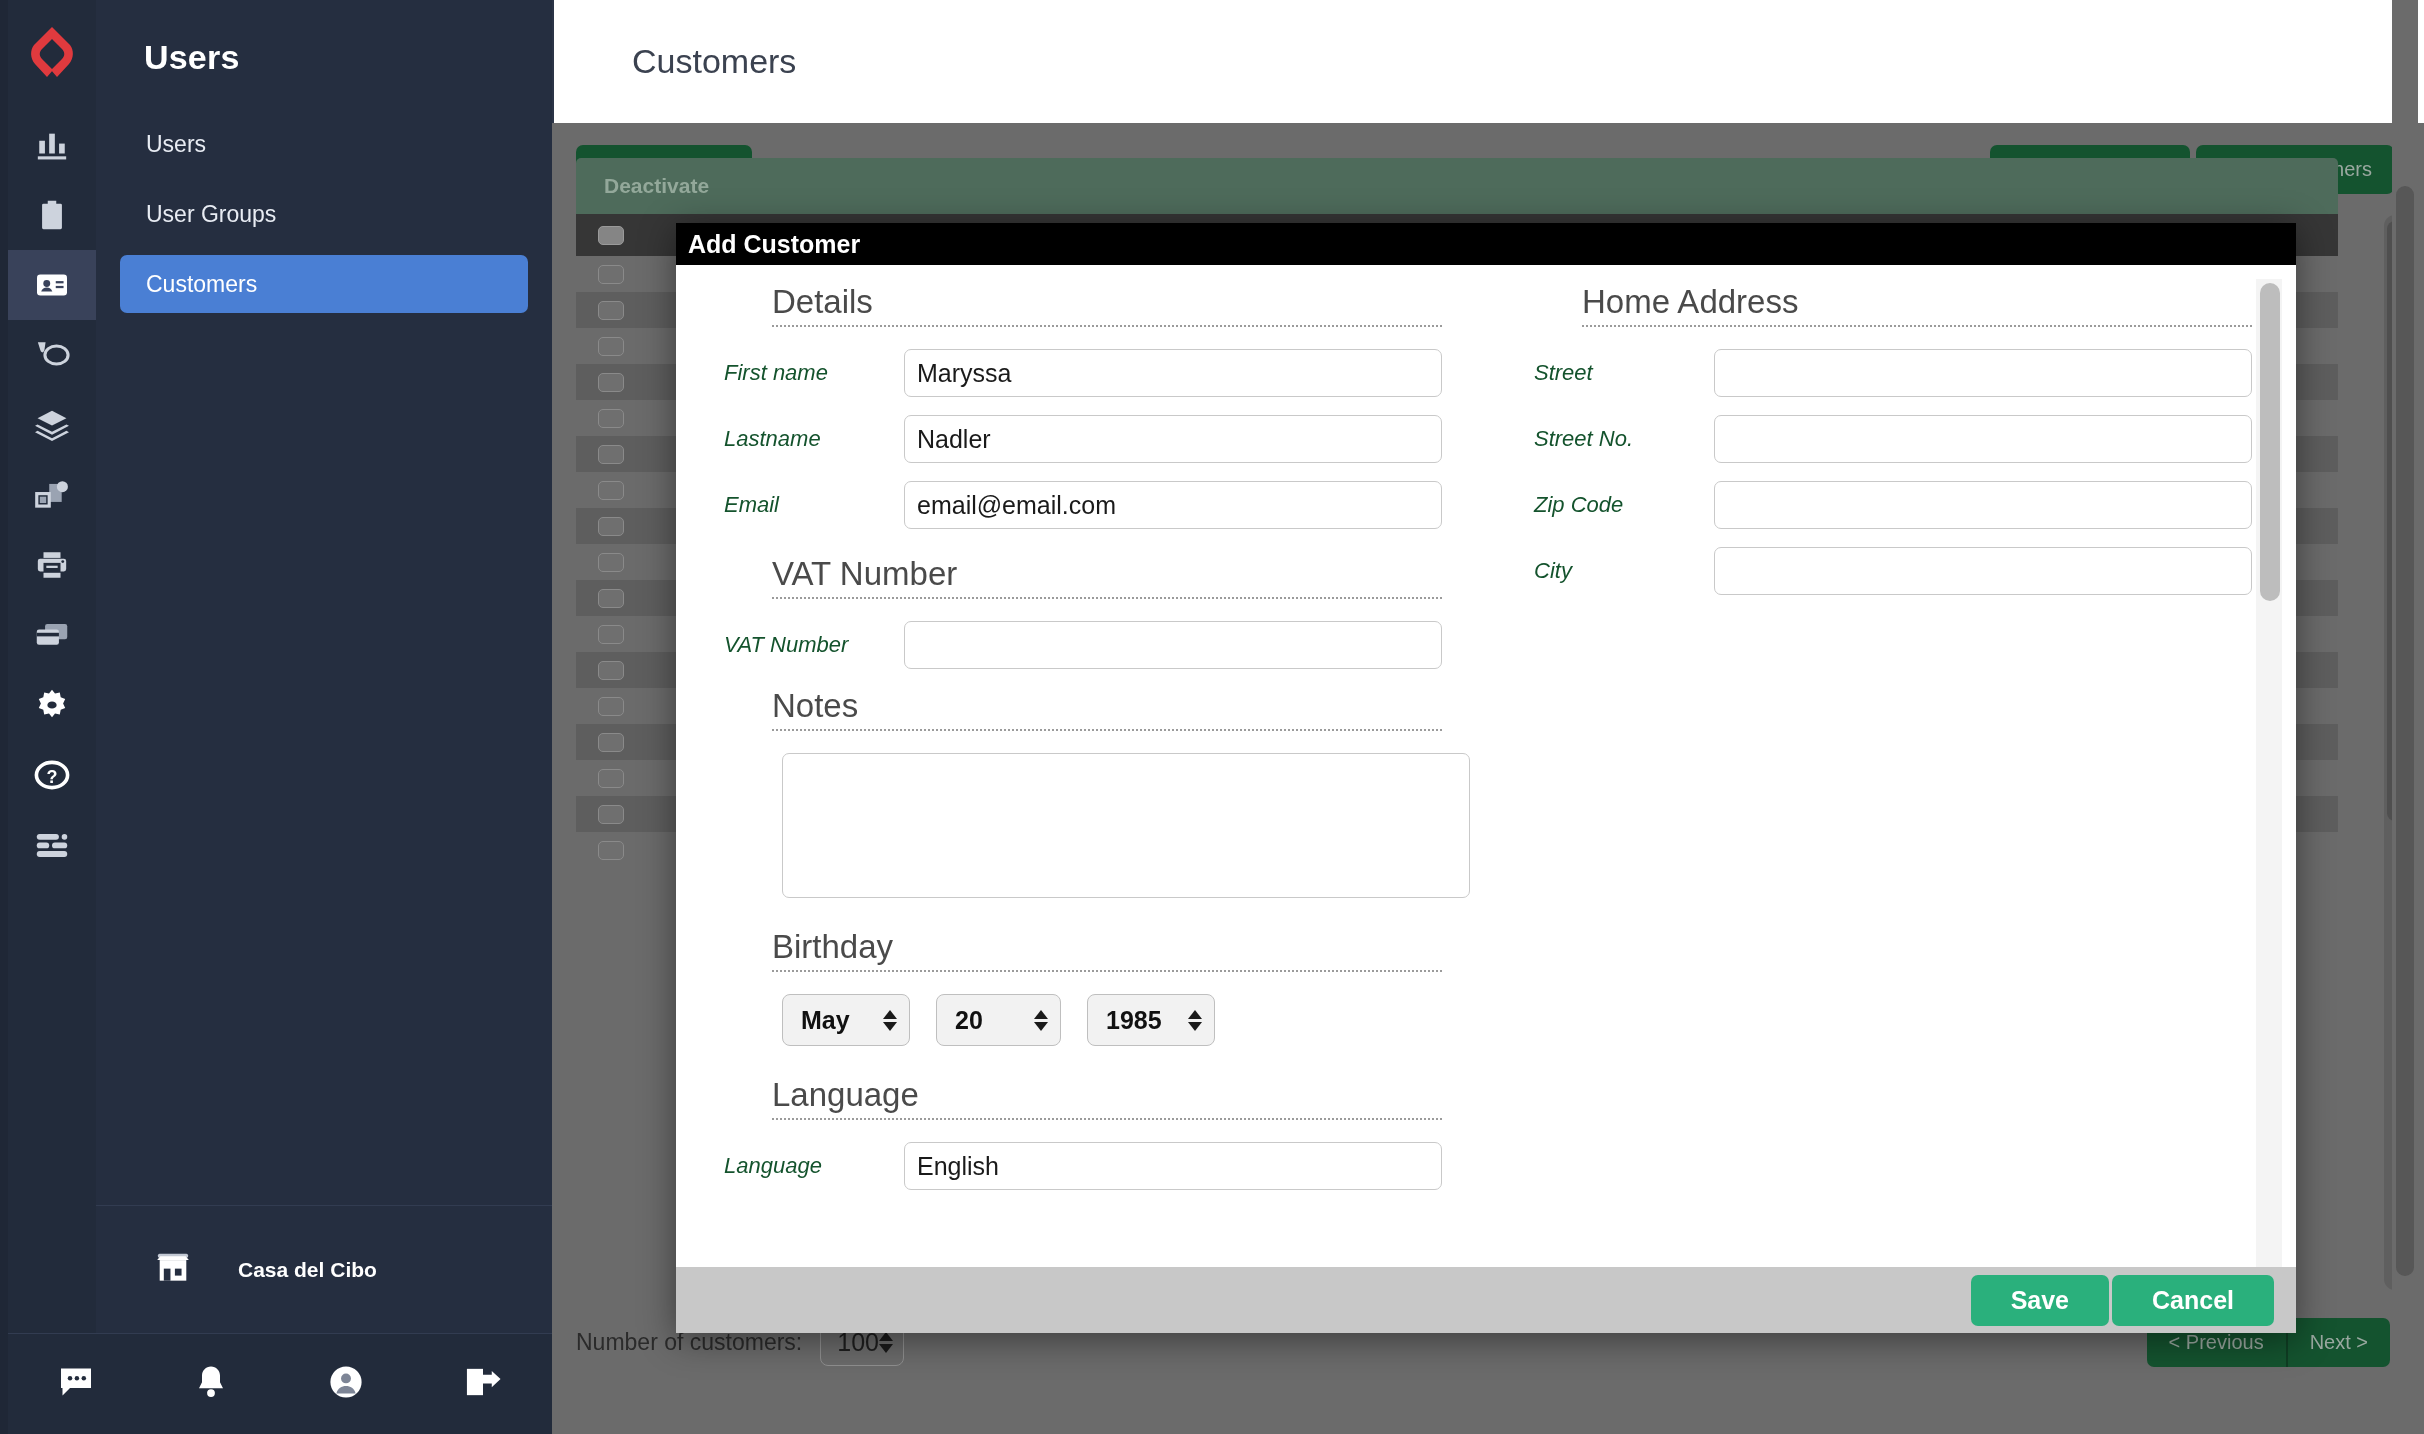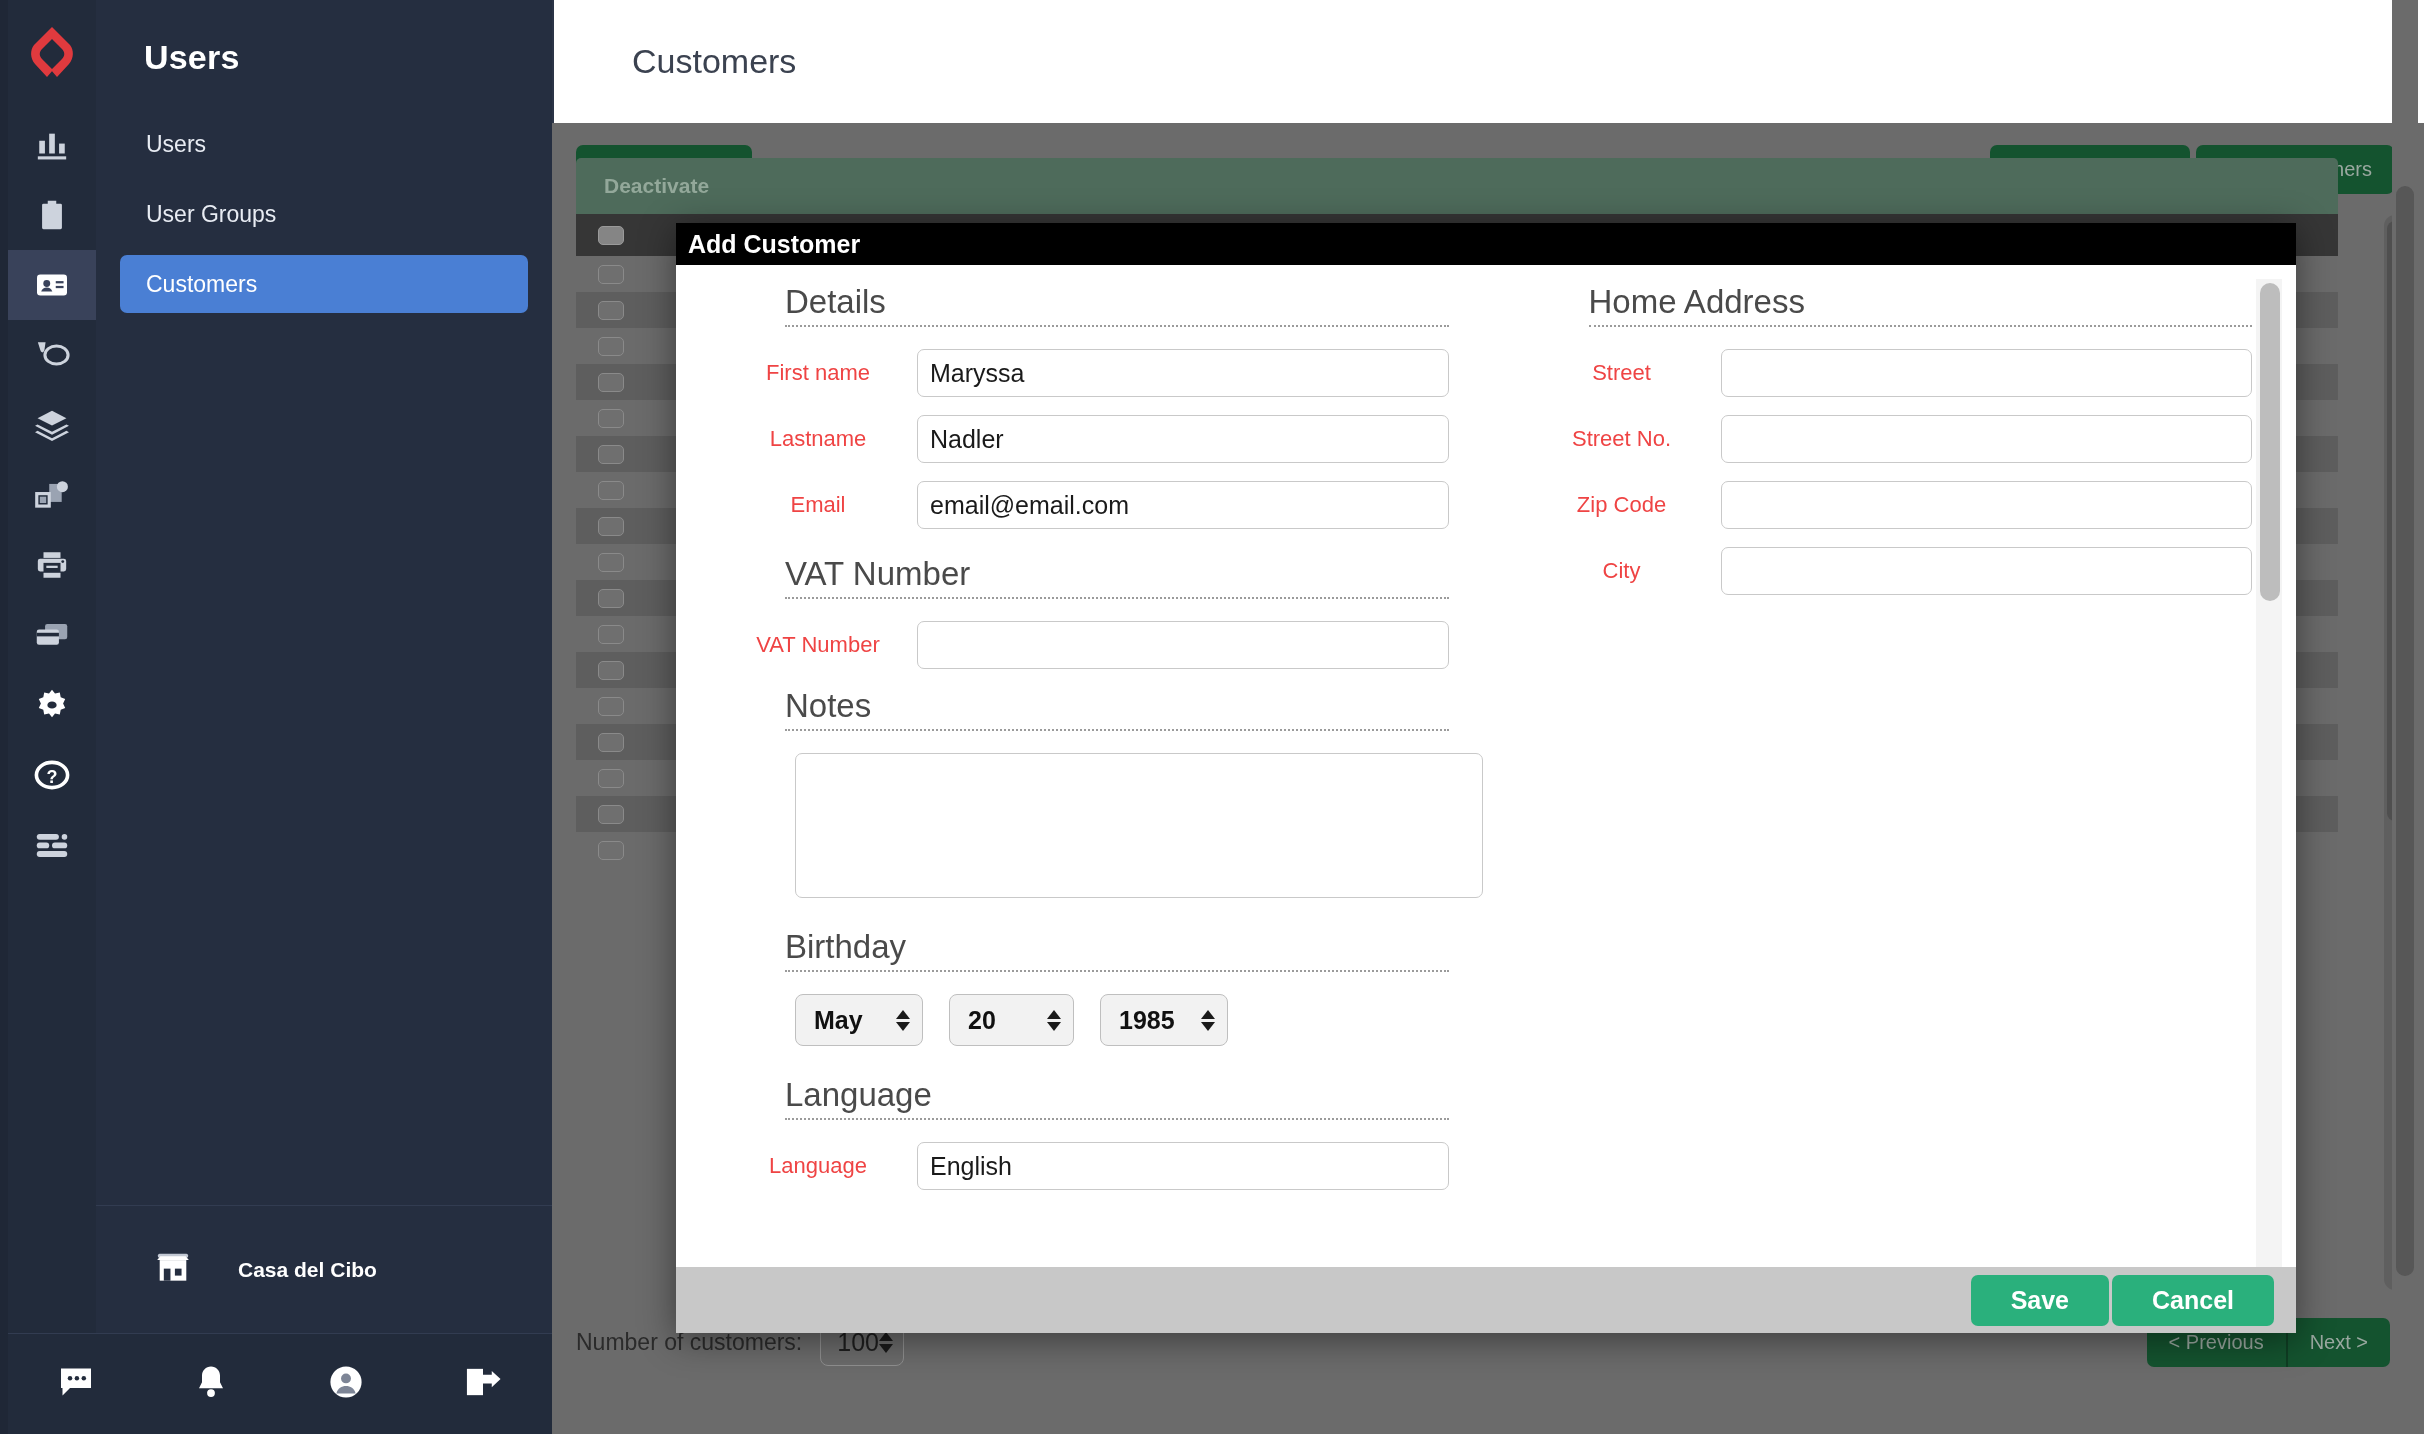--- a/index.html
+++ b/index.html
@@ -192,41 +192,41 @@
     display: flex; flex-direction: column;
   }
   #modal-titlebar {
     height: 42px; background: #000000; color: #ffffff;
     display: flex; align-items: center; padding-left: 12px;
     font-size: 25px; font-weight: bold;
     flex-shrink: 0;
   }
   #modal-body {
     flex: 1; position: relative;
-    display: flex; padding: 18px 0 0 13px;
+    display: flex; padding: 18px 0 0 0;
     overflow: hidden;
   }
   .modal-col { width: 50%; padding: 0 44px 0 48px; }
 
   .sec-title {
     font-size: 33px; color: #4a4a4a; font-weight: normal;
     padding-left: 48px; margin-bottom: 4px;
   }
   .sec-rule {
     border-bottom: 2px dotted #9b9b9b;
     margin: 0 0 22px 48px;
   }
 
   .frm-row {
     display: flex; align-items: center;
     margin-bottom: 18px;
   }
   .frm-label {
-    width: 180px; text-align: center; padding-right: 18px;
-    font-size: 22px; color: #ef4444;
+    width: 180px; text-align: left; padding-right: 18px;
+    font-size: 22px; color: #14532d; font-style: italic;
   }
   .frm-input {
     flex: 1; height: 48px;
     border: 1px solid #c9c9c9; border-radius: 7px;
     background: #ffffff; padding: 0 12px;
     font-size: 25px; color: #1a1a1a;
     font-family: "Liberation Sans", sans-serif;
   }
 
   #notes-area {

